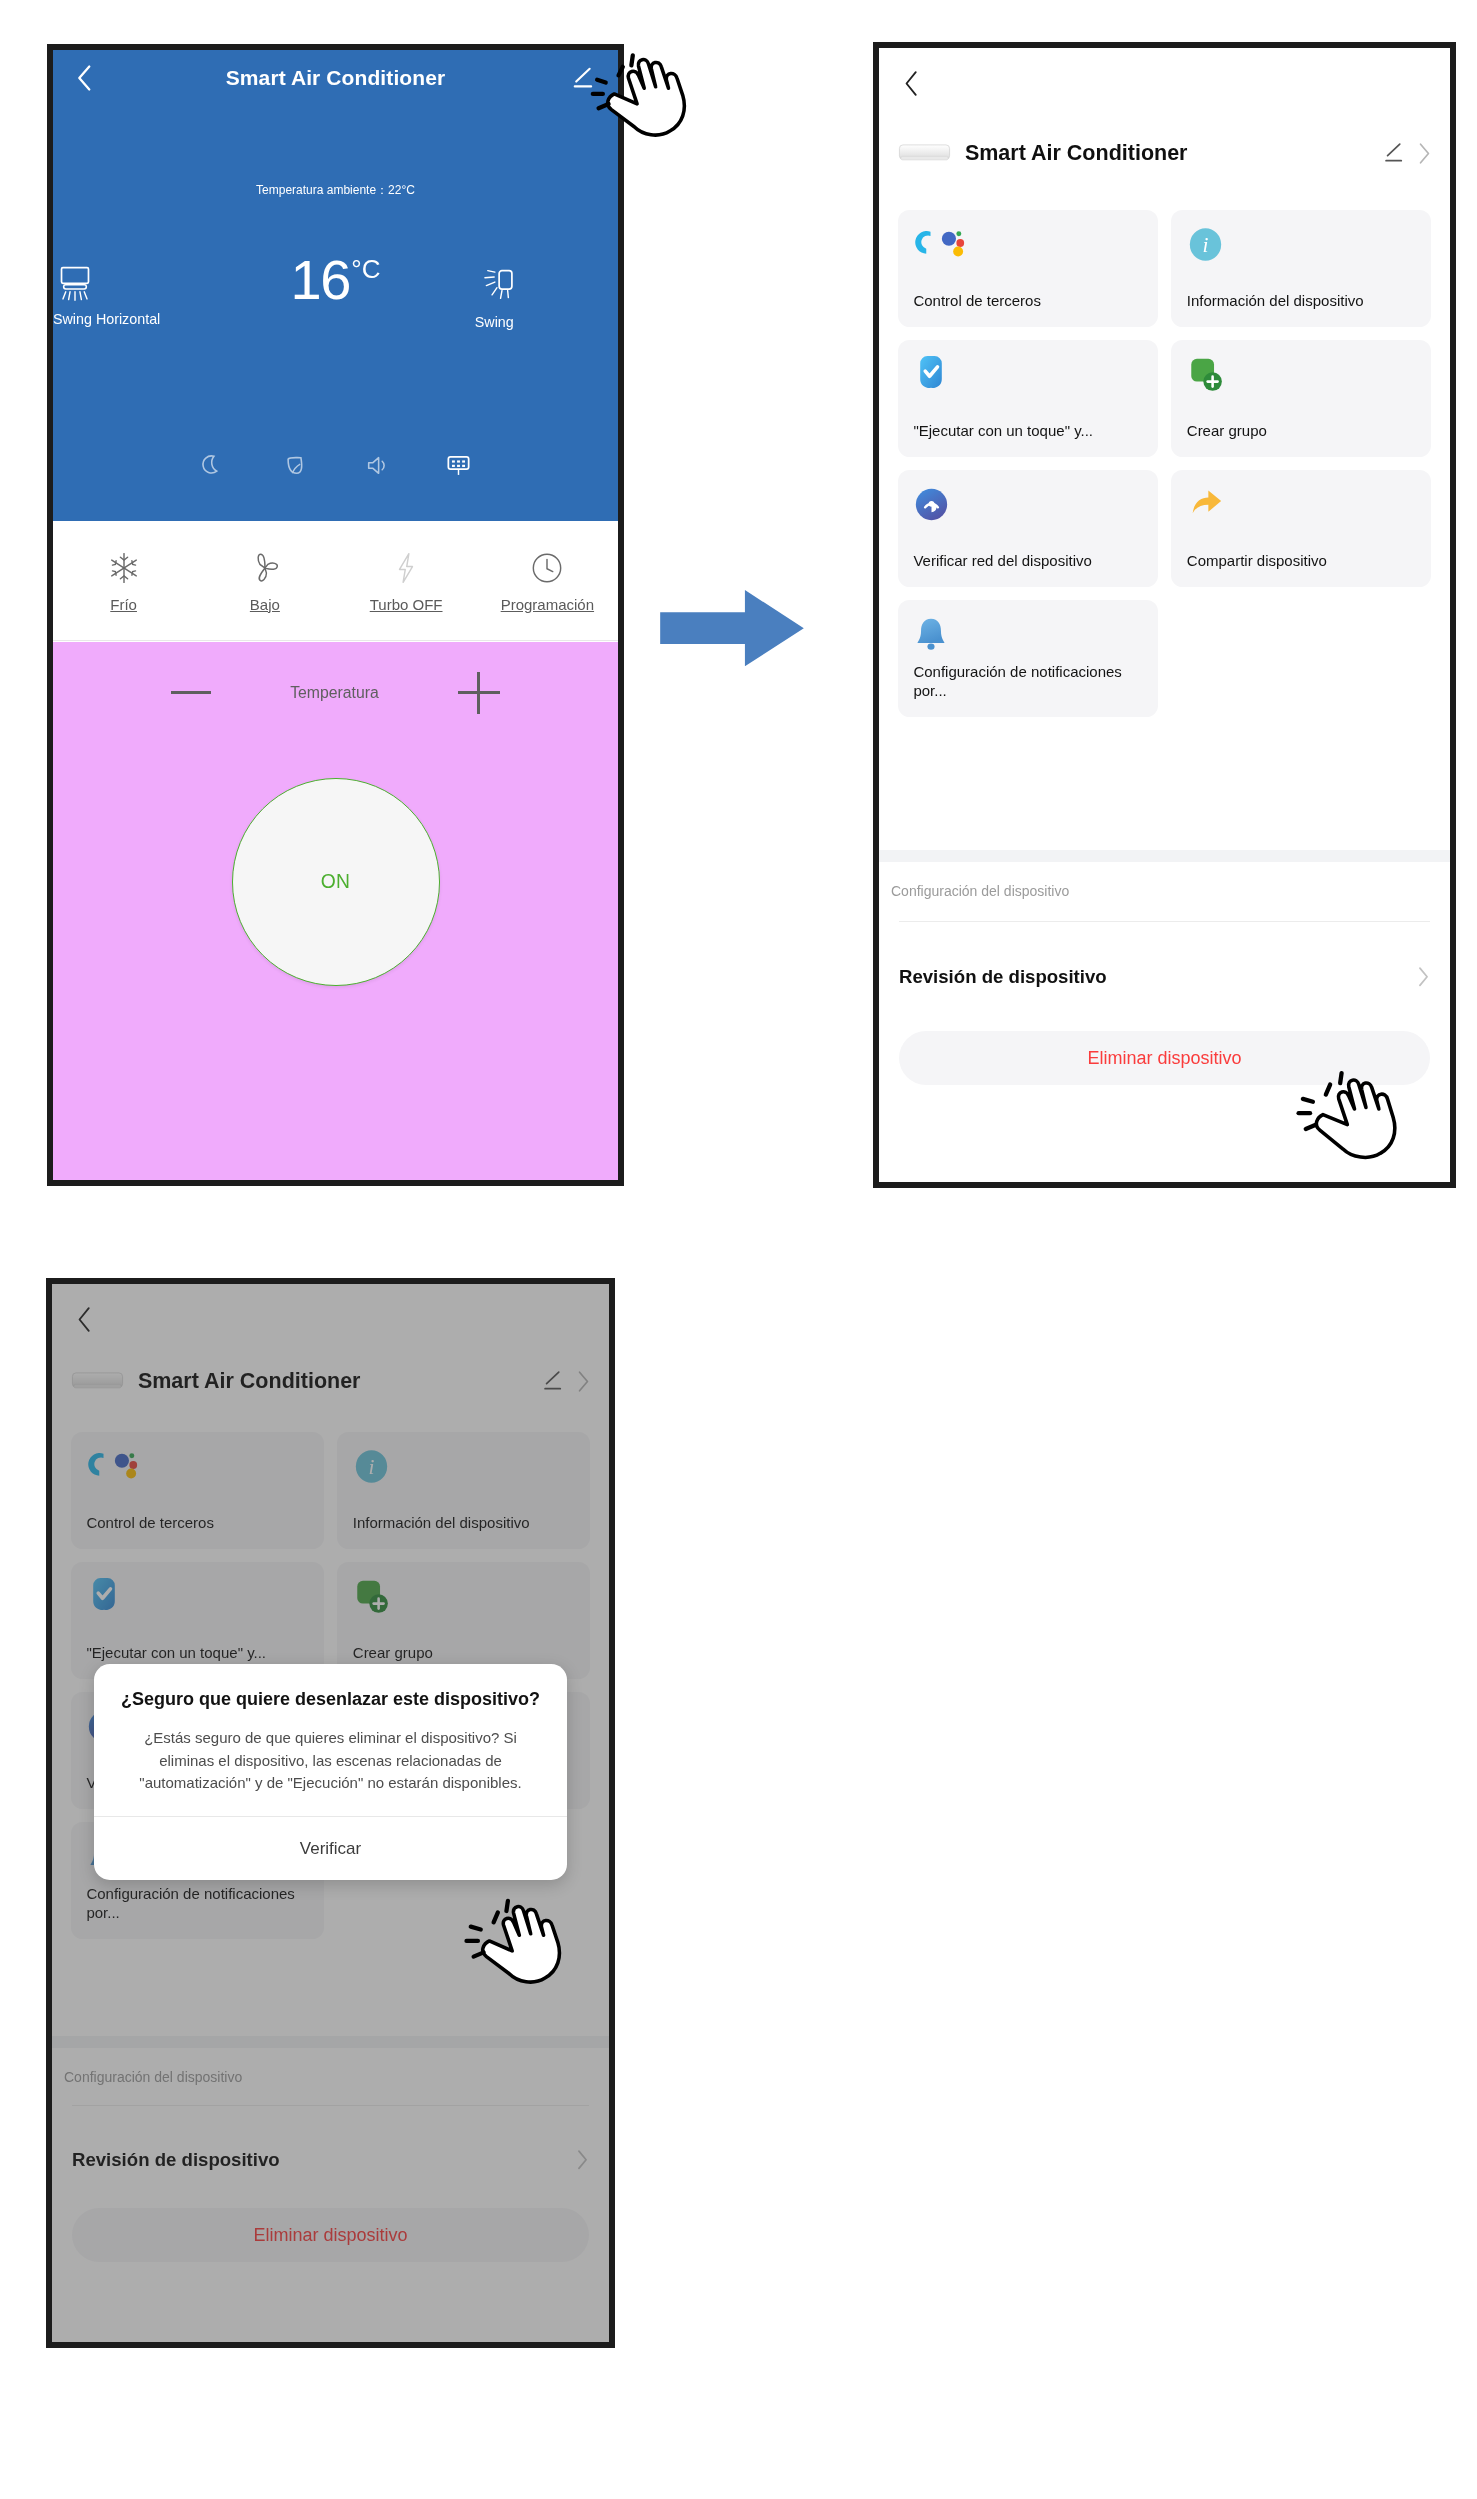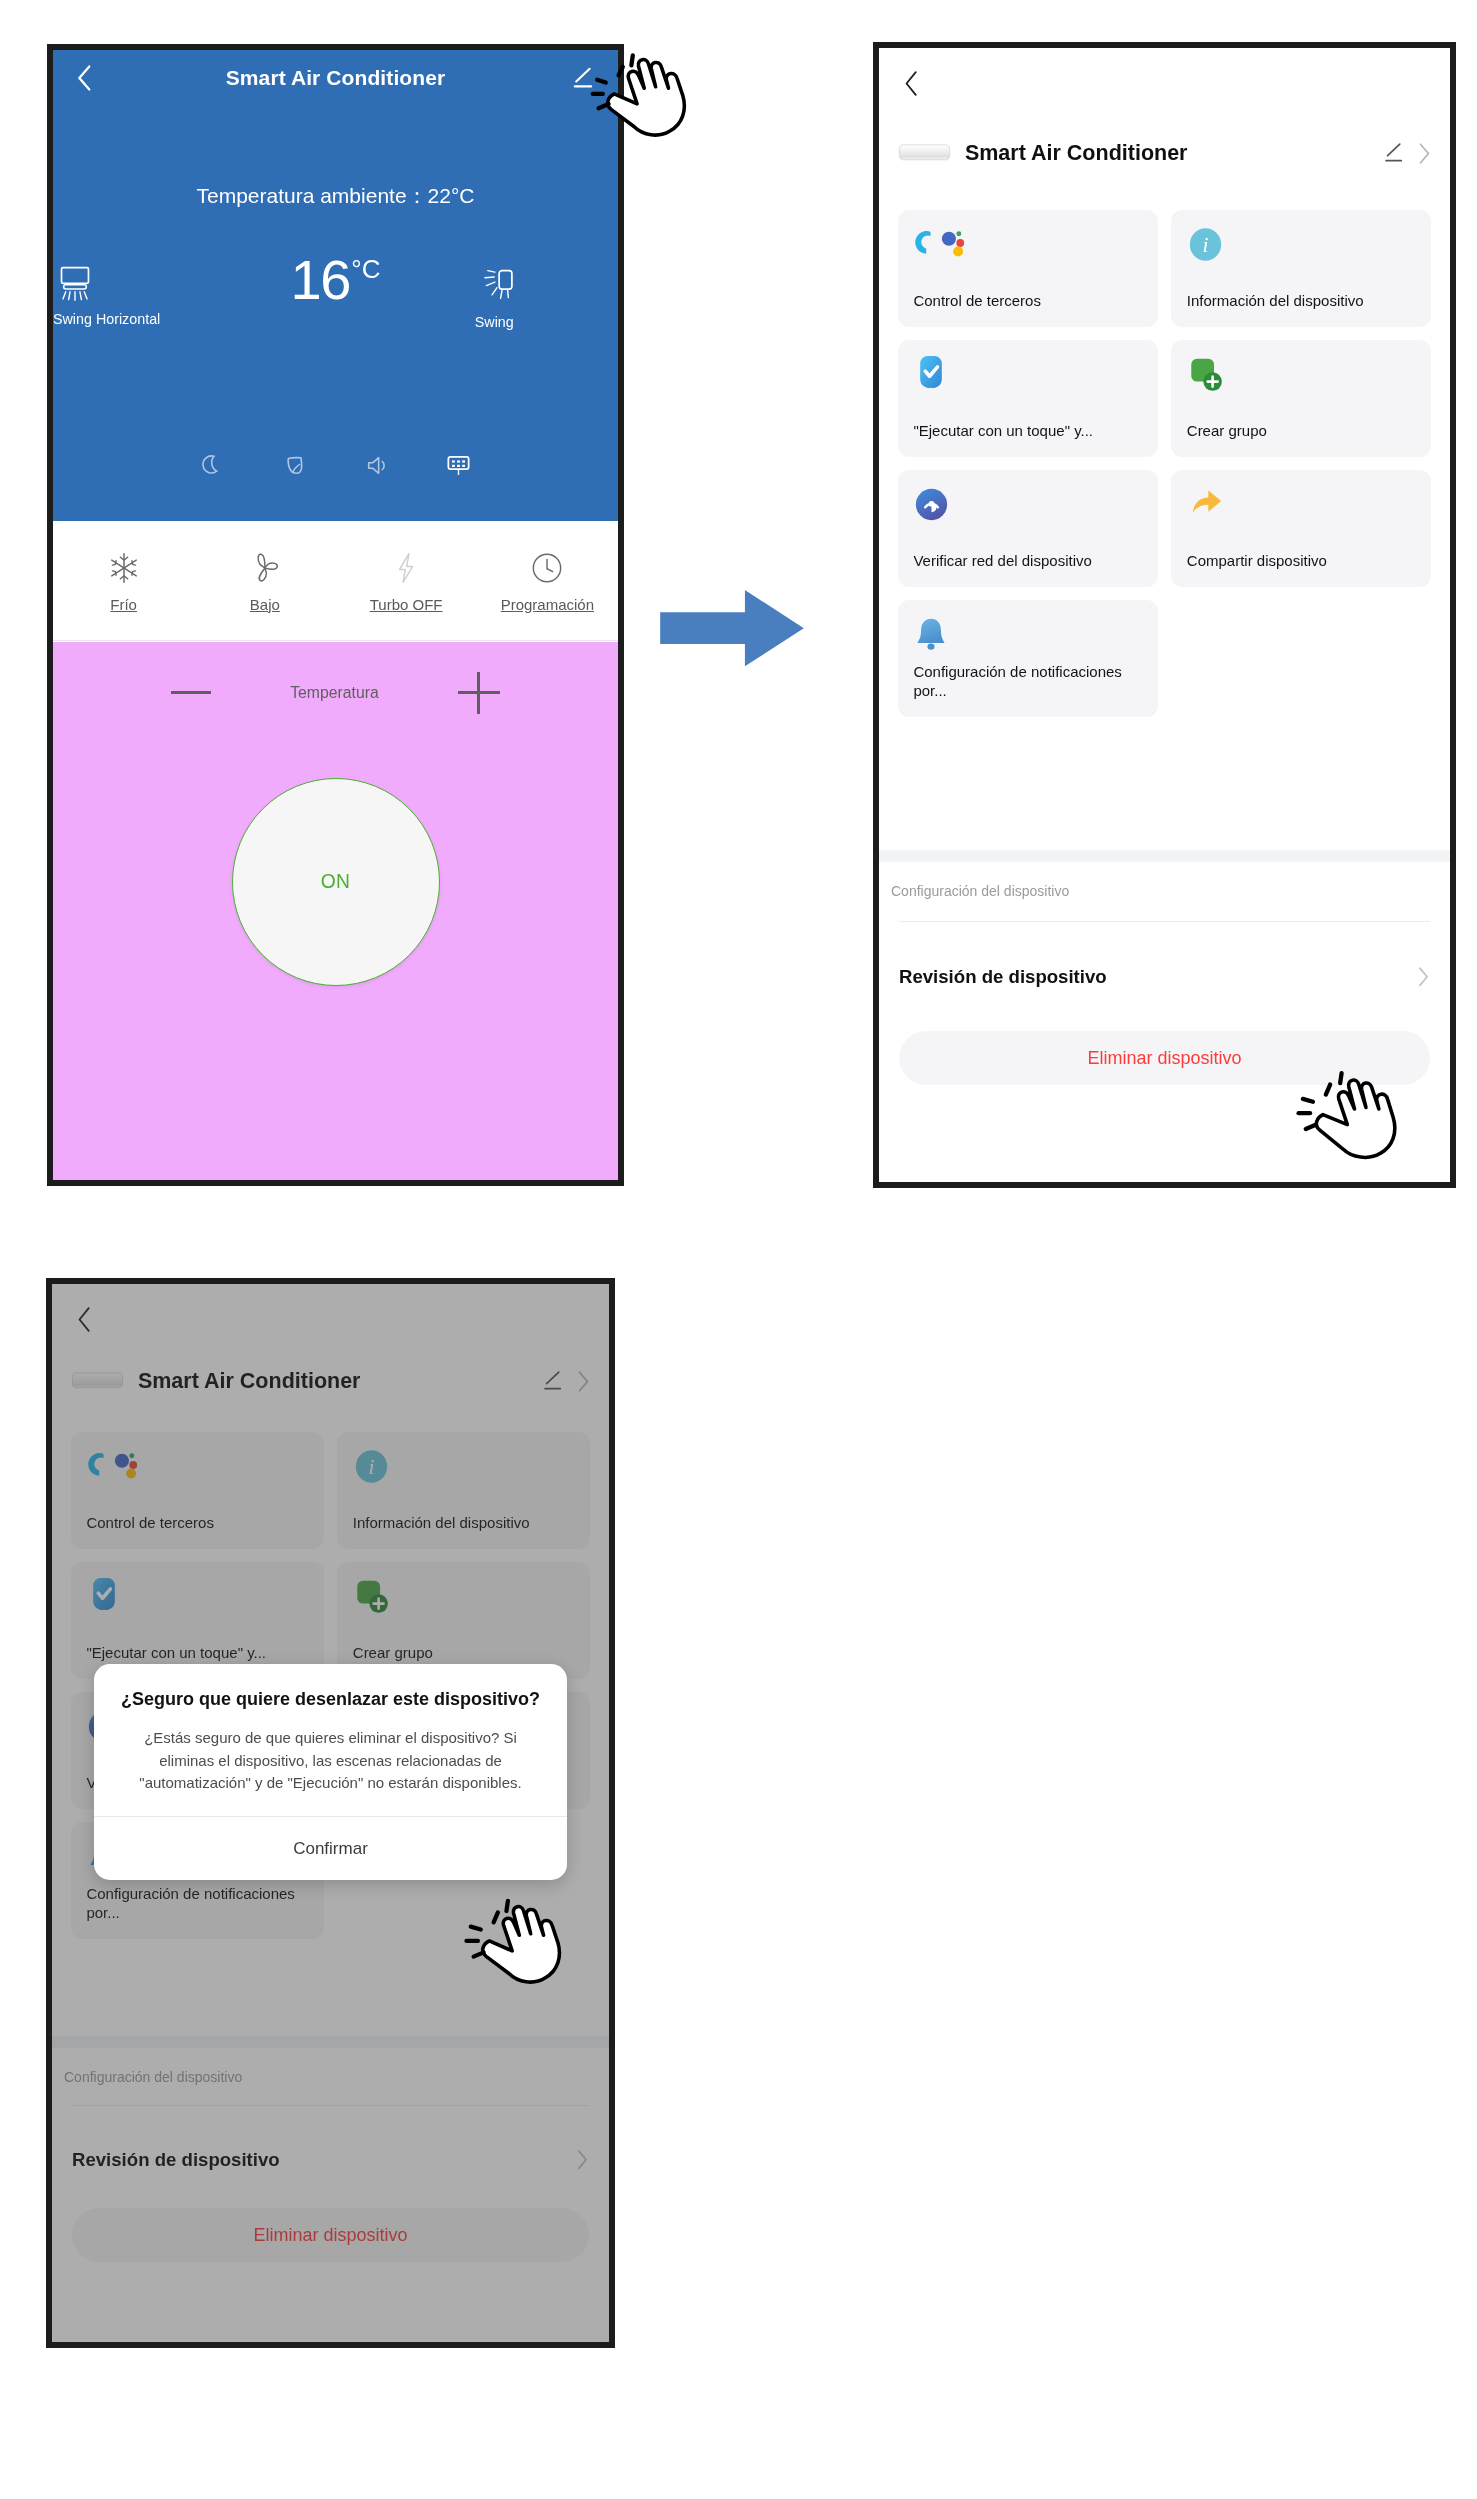--- a/index.html
+++ b/index.html
@@ -39,21 +39,21 @@
   }
   .p1-title {
     color: #ffffff; font-size: 21px; font-weight: 600; letter-spacing: 0.1px;
   }
   .p1-edit {
     position: absolute; right: 18.6px; top: 50%; transform: translateY(-50%);
     width: 30px; height: 30px; display: flex; align-items: center; justify-content: center;
   }
   .p1-ambient {
     position: absolute; top: 132px; left: 0; width: 100%;
-    text-align: center; color: #ffffff; font-size: 21px;
+    text-align: center; color: #ffffff; font-size: 12px;
   }
   .p1-mid {
     position: absolute; top: 249px; left: 0; width: 100%; height: 122px;
   }
   .p1-side {
     position: absolute; width: 136px; text-align: left; color: #fff;
   }
   .p1-side.left  { left: 0px;  top: -36px; }
   .p1-side.right { right: 7.2px; top: -33px; }
   .p1-side .lbl { font-size: 14.3px; margin-top: 4.3px; display: block; }
@@ -612,21 +612,21 @@
         </div>
 
       </div>
 
       <div class="dim-overlay"></div>
 
       <div class="dialog">
         <div class="dlg-title">¿Seguro que quiere desenlazar este dispositivo?</div>
         <div class="dlg-body">¿Estás seguro de que quieres eliminar el dispositivo? Si eliminas el dispositivo, las escenas relacionadas de "automatización" y de "Ejecución" no estarán disponibles.</div>
         <div class="dlg-actions">
-          <div class="dlg-btn">Confirmar</div>
+          <div class="dlg-btn">Verificar</div>
         </div>
       </div>
 
     </div>
   </div>
 
   <svg class="flow-arrow" viewBox="0 0 220 135">
     <path d="M10 45 H128 V14 L210 67 L128 120 V89 H10 Z" fill="#4a7fbf"></path>
   </svg>
 

